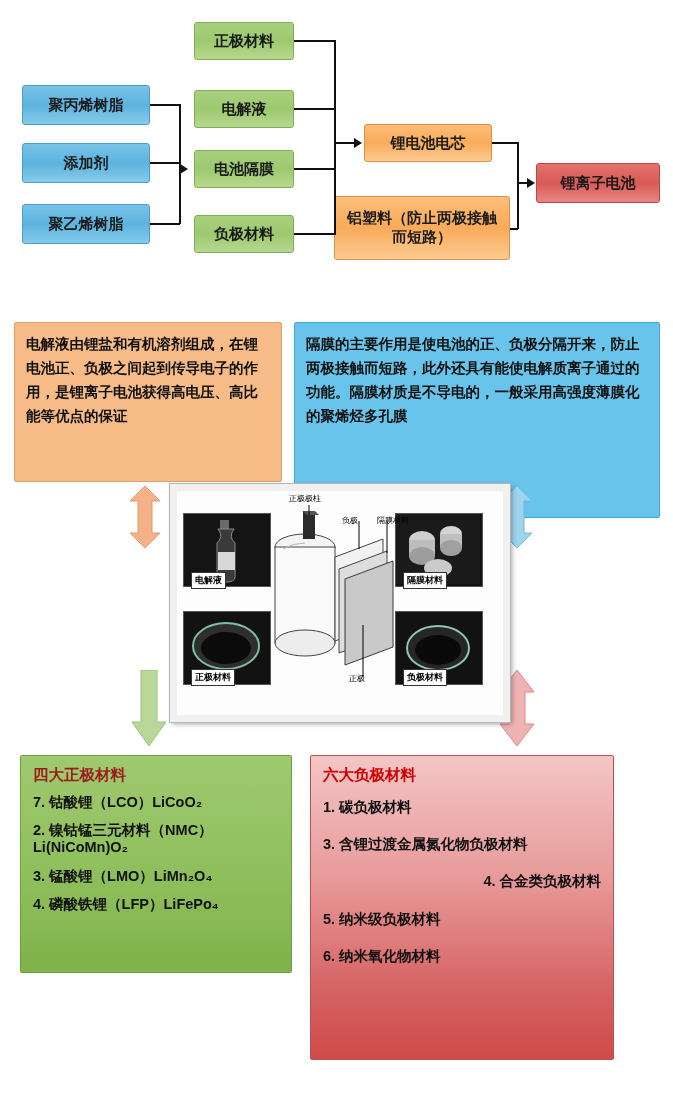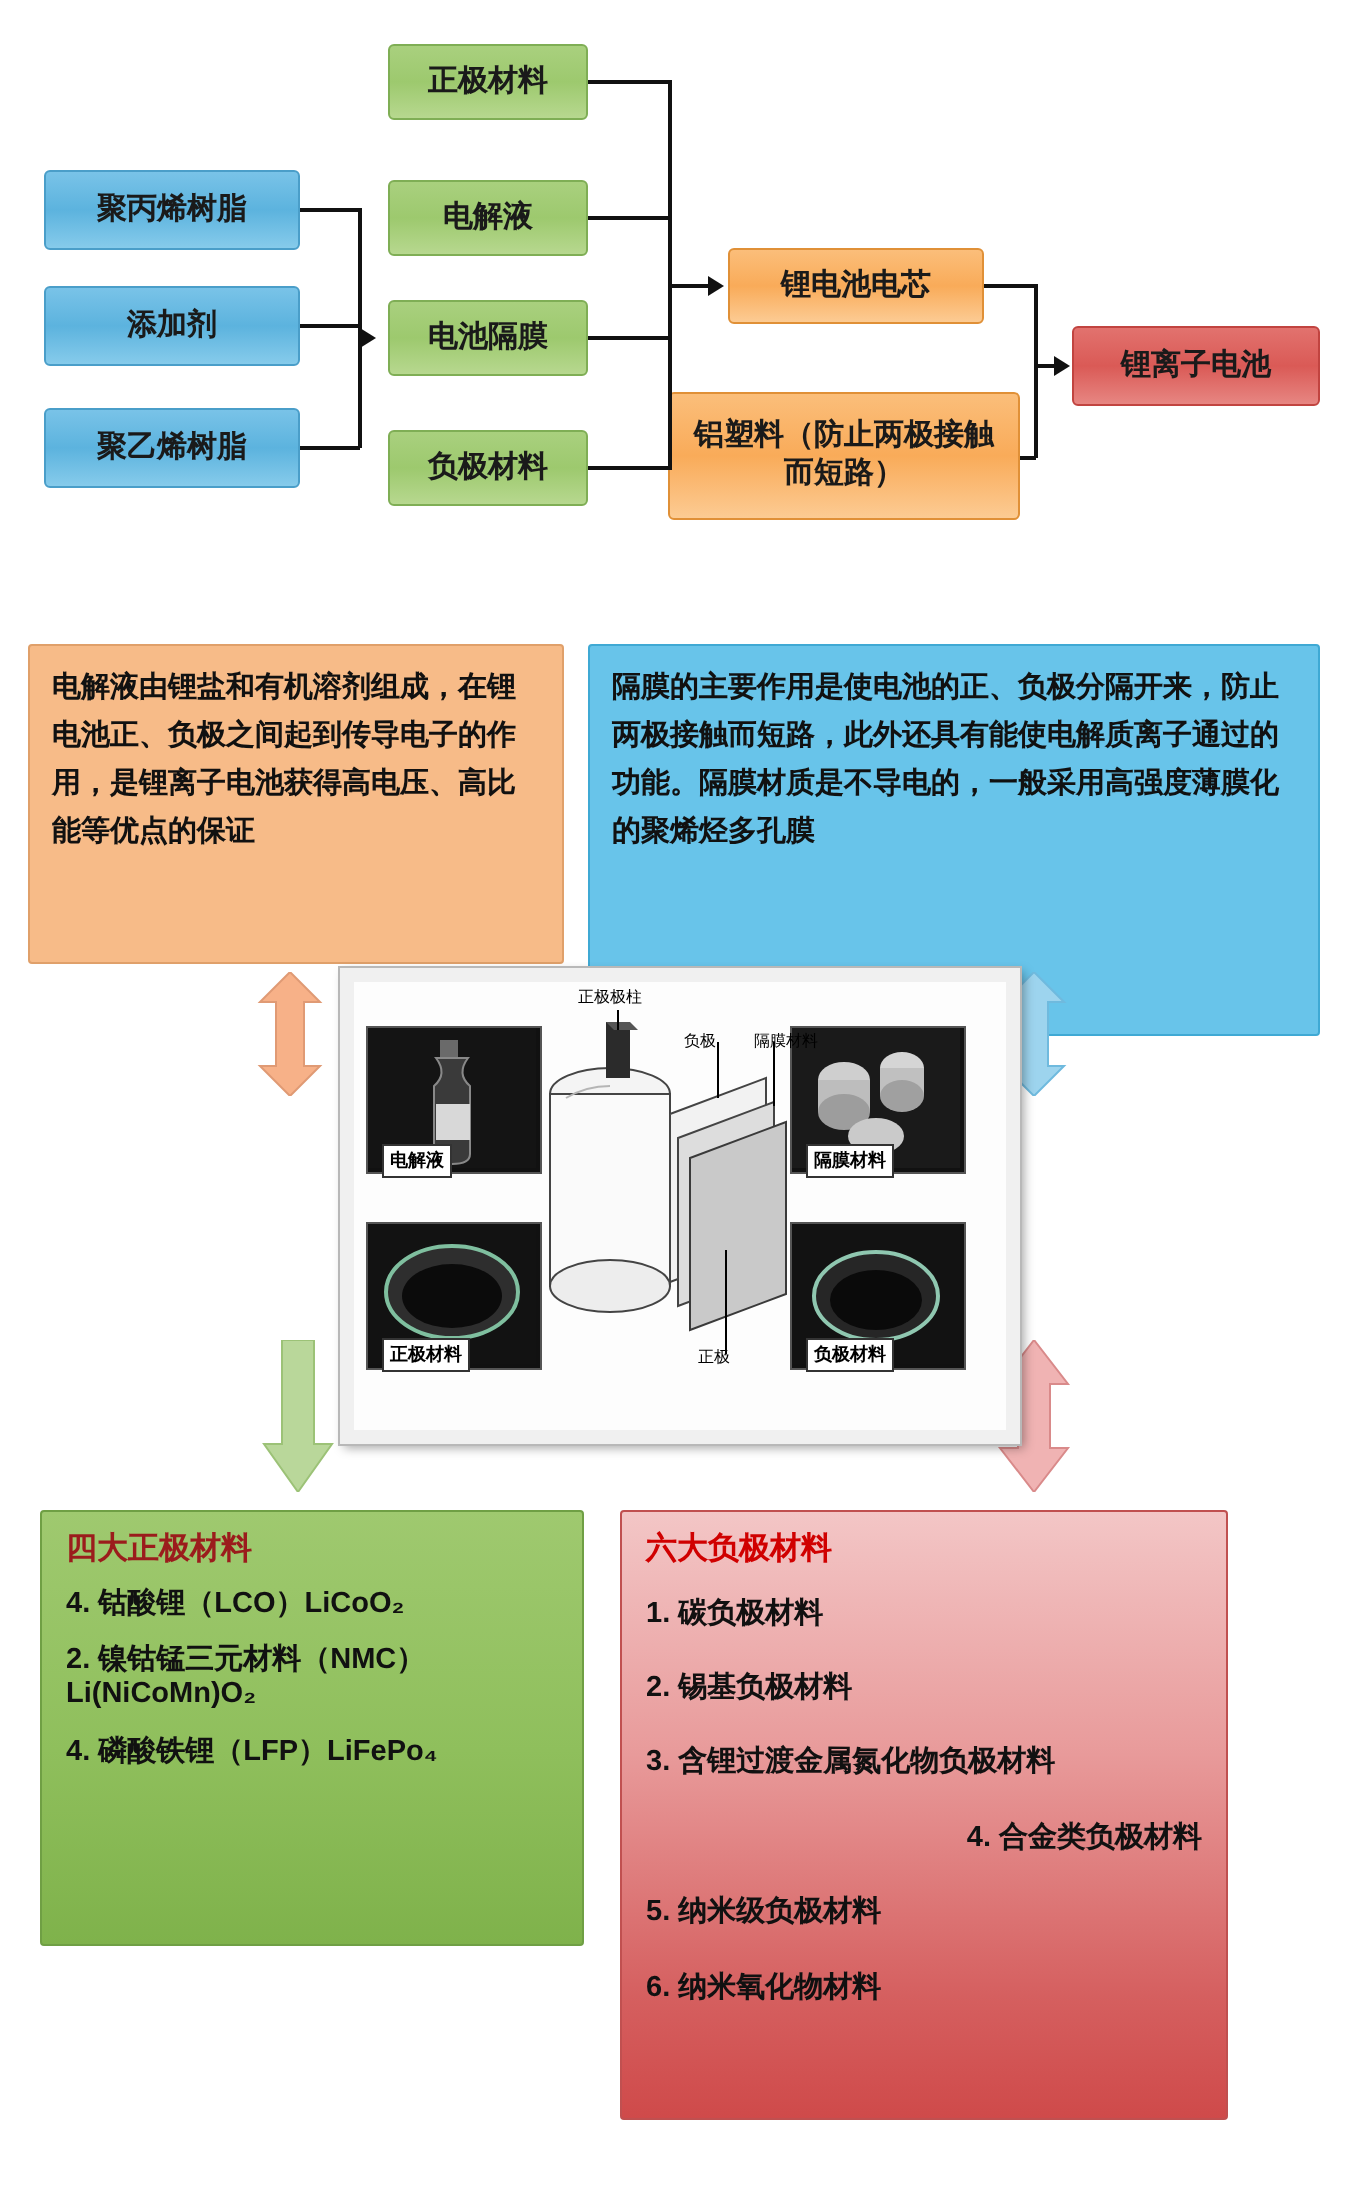--- a/index.html
+++ b/index.html
@@ -235,26 +235,26 @@
 
     <span class="ph-label" style="left:14px;top:81px;">电解液</span>
     <span class="ph-label" style="left:226px;top:81px;">隔膜材料</span>
     <span class="ph-label" style="left:14px;top:178px;">正极材料</span>
     <span class="ph-label" style="left:226px;top:178px;">负极材料</span>
   </div>
 </div>
 
 <div class="abs listbox lb-green" style="left:20px;top:755px;width:272px;height:218px;">
   <div class="hd">四大正极材料</div>
-  <div class="li">4. 钴酸锂（LCO）LiCoO₂</div>
+  <div class="li">7. 钴酸锂（LCO）LiCoO₂</div>
   <div class="li">2. 镍钴锰三元材料（NMC）Li(NiCoMn)O₂</div>
+  <div class="li">3. 锰酸锂（LMO）LiMn₂O₄</div>
   <div class="li">4. 磷酸铁锂（LFP）LiFePo₄</div>
 </div>
 
 <div class="abs listbox lb-red" style="left:310px;top:755px;width:304px;height:305px;">
   <div class="hd">六大负极材料</div>
   <div class="li" style="margin-top:14px;">1. 碳负极材料</div>
-  <div class="li" style="margin-top:20px;">2. 锡基负极材料</div>
   <div class="li" style="margin-top:20px;">3. 含锂过渡金属氮化物负极材料</div>
   <div class="li" style="margin-top:20px;text-align:right;">4. 合金类负极材料</div>
   <div class="li" style="margin-top:20px;">5. 纳米级负极材料</div>
   <div class="li" style="margin-top:20px;">6. 纳米氧化物材料</div>
 </div>
 
 </body></html>

